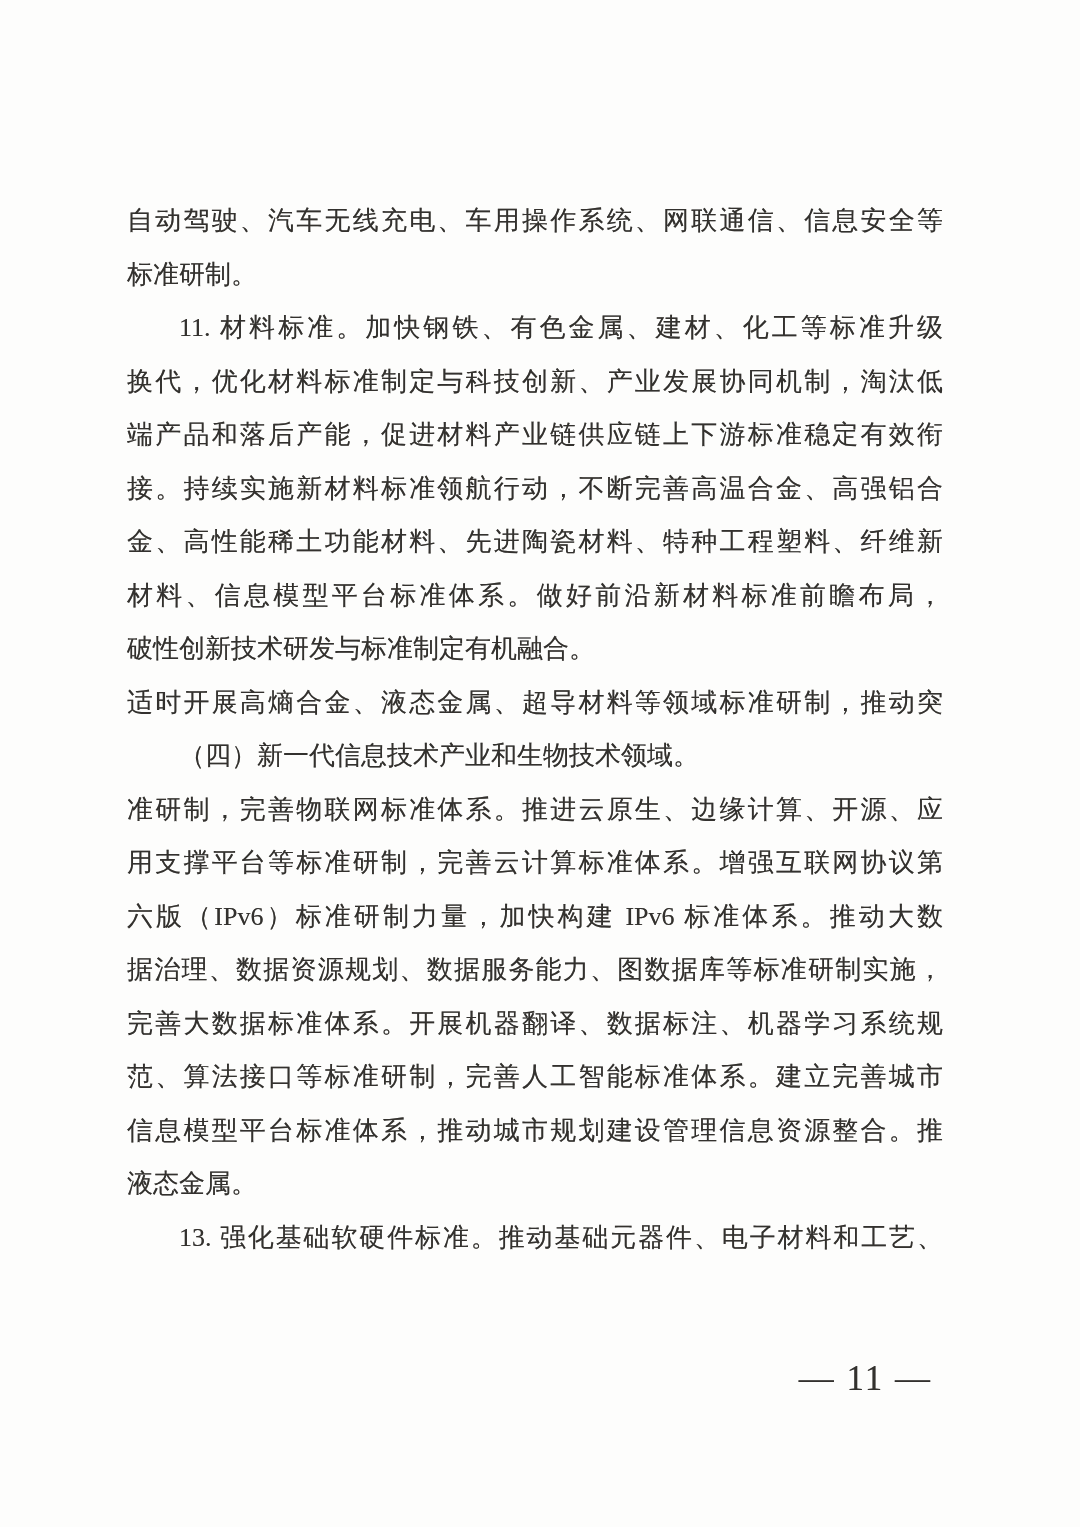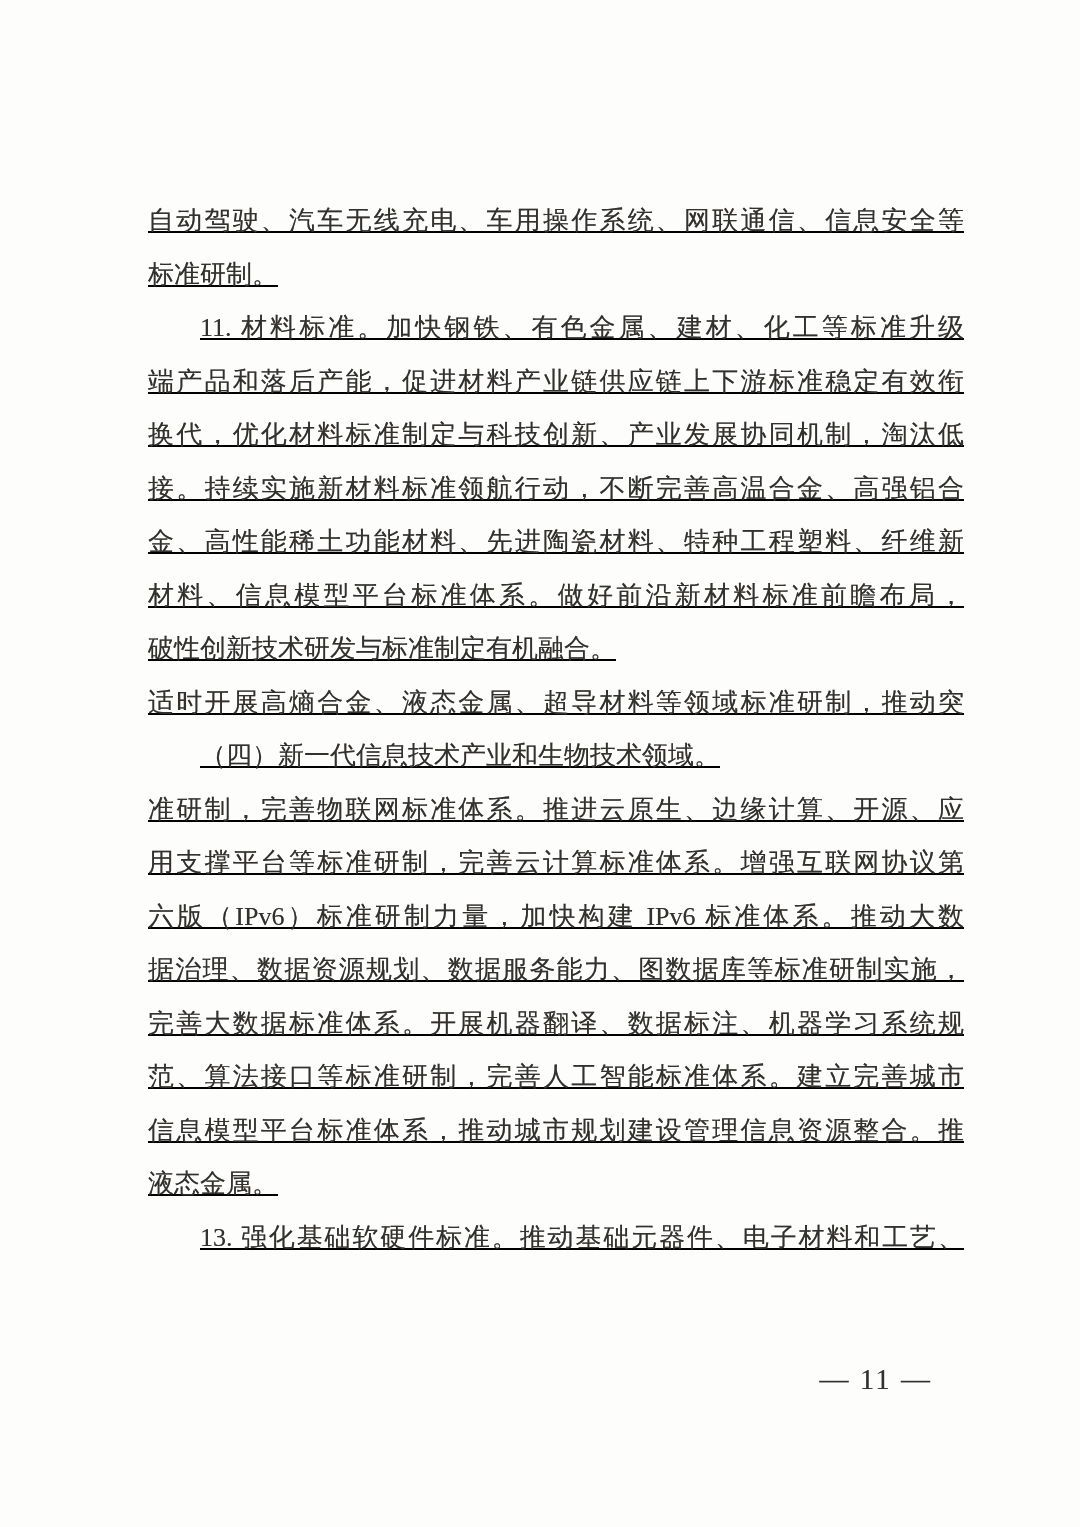--- a/index.html
+++ b/index.html
@@ -9,24 +9,23 @@
   .page {
     position: relative;
     width: 1080px;
     height: 1527px;
     background: #fdfdfc;
     overflow: hidden;
     font-family: "Liberation Serif", "DejaVu Serif", serif;
   }
   .text-block {
     position: absolute;
-    left: 148px;
+    left: 127px;
     top: 194px;
     width: 816px;
-    text-decoration: underline;
   }
   .line {
     height: 53.5px;
     line-height: 53.5px;
     font-size: 26px;
     color: #33312e;
     text-shadow: 0 0 0.6px rgba(60,58,55,0.55);
     white-space: normal;
     overflow: visible;
   }
@@ -36,36 +35,36 @@
   }
   .line.indent {
     text-indent: 2em;
   }
   .page-number {
     position: absolute;
     top: 1362px;
     right: 148px;
     height: 34px;
     line-height: 34px;
-    font-size: 29px;
+    font-size: 35px;
     color: #33312e;
     text-shadow: 0 0 0.6px rgba(60,58,55,0.55);
     letter-spacing: 2px;
   }
 </style>
 </head>
 <body>
 
 <div class="page">
   <div class="text-block">
       <div class="line justify">自动驾驶、汽车无线充电、车用操作系统、网联通信、信息安全等</div>
       <div class="line">标准研制。</div>
       <div class="line justify indent">11. 材料标准。加快钢铁、有色金属、建材、化工等标准升级</div>
+      <div class="line justify">换代，优化材料标准制定与科技创新、产业发展协同机制，淘汰低</div>
       <div class="line justify">端产品和落后产能，促进材料产业链供应链上下游标准稳定有效衔</div>
-      <div class="line justify">换代，优化材料标准制定与科技创新、产业发展协同机制，淘汰低</div>
       <div class="line justify">接。持续实施新材料标准领航行动，不断完善高温合金、高强铝合</div>
       <div class="line justify">金、高性能稀土功能材料、先进陶瓷材料、特种工程塑料、纤维新</div>
       <div class="line justify">材料、信息模型平台标准体系。做好前沿新材料标准前瞻布局，</div>
       <div class="line">破性创新技术研发与标准制定有机融合。</div>
       <div class="line justify">适时开展高熵合金、液态金属、超导材料等领域标准研制，推动突</div>
       <div class="line indent">（四）新一代信息技术产业和生物技术领域。</div>
       <div class="line justify">准研制，完善物联网标准体系。推进云原生、边缘计算、开源、应</div>
       <div class="line justify">用支撑平台等标准研制，完善云计算标准体系。增强互联网协议第</div>
       <div class="line justify">六版（IPv6）标准研制力量，加快构建 IPv6 标准体系。推动大数</div>
       <div class="line justify">据治理、数据资源规划、数据服务能力、图数据库等标准研制实施，</div>

